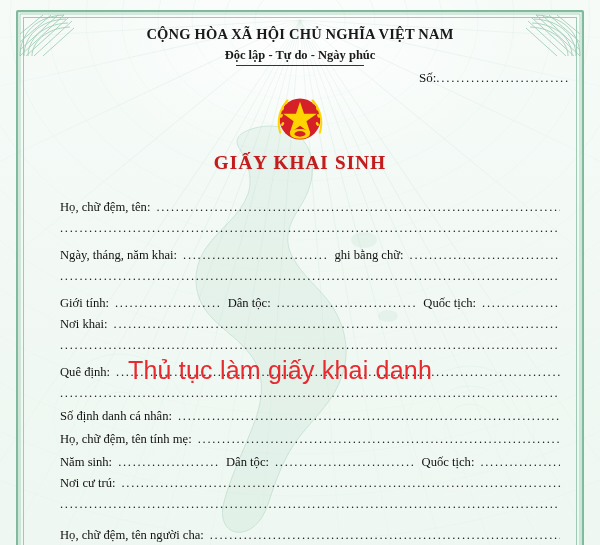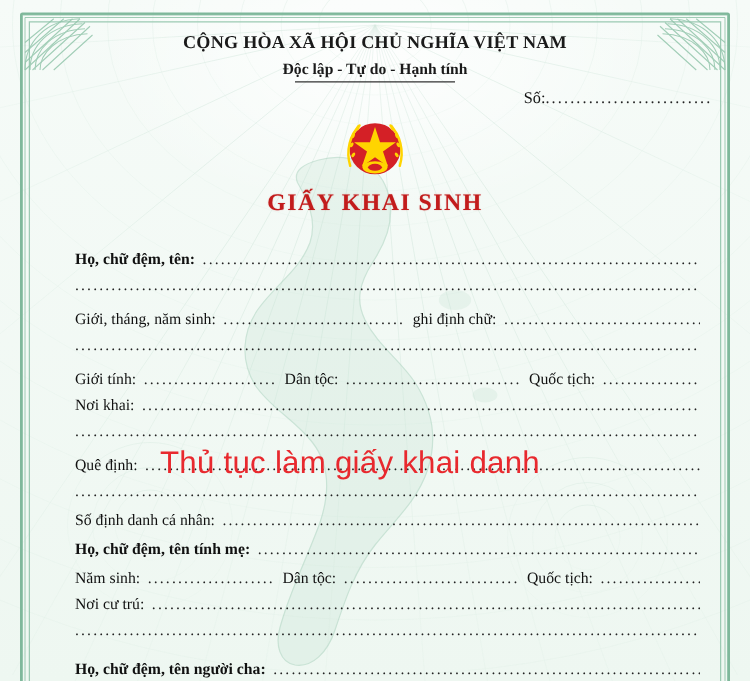--- a/index.html
+++ b/index.html
@@ -151,21 +151,21 @@
   }
   .row {
     position: relative;
     height: 21px;
     white-space: nowrap;
     overflow: hidden;
   }
   .row .lbl {
     display: inline-block;
   }
-  .row .lbl.b { font-weight: bold; }
+  .row .lbl.b { font-weight: normal; }
   .fill {
     display: inline-block;
     letter-spacing: 1.7px;
     color: #222;
     vertical-align: baseline;
   }
   .gap-s { display: inline-block; width: 6px; }
 
   
   .watermark {
@@ -290,21 +290,21 @@
       <path d="M10 44 C10 28 24 12 50 11"></path>
       <path d="M14 44 C14 31 27 16 52 15"></path>
       <path d="M2 44 L46 3 M2 38 L40 3 M2 30 L33 3 M2 22 L25 3 M8 44 L50 6 M16 44 L54 9 M25 44 L56 16"></path>
     </g>
   </svg>
 
   <div class="content">
 
     <div class="header">
       <div class="national-title">CỘNG HÒA XÃ HỘI CHỦ NGHĨA VIỆT NAM</div>
-      <div class="motto">Độc lập - Tự do - Hạnh tính</div>
+      <div class="motto">Độc lập - Tự do - Ngày phúc</div>
       <div class="motto-underline"></div>
     </div>
 
     <div class="so-line">
       <span>Số:</span><span class="fill dots-short">...........................</span>
     </div>
 
     <svg class="emblem" viewBox="0 0 100 100">
       <circle cx="50" cy="50" r="33" fill="#d42026"></circle>
       <path d="M50 22 L56.5 41.5 L77 41.5 L60.3 53.5 L66.8 73 L50 61 L33.2 73 L39.7 53.5 L23 41.5 L43.5 41.5 Z" fill="#ffd400"></path>
@@ -336,21 +336,21 @@
     <div class="form">
 
       <div class="row" style="margin-top:0">
         <span class="lbl b">Họ, chữ đệm, tên:</span><span class="gap-s"></span><span class="fill">...........................................................................................................</span>
       </div>
       <div class="row">
         <span class="fill">.......................................................................................................................................</span>
       </div>
 
       <div class="row" style="margin-top:6px">
-        <span class="lbl">Giới, tháng, năm sinh:</span><span class="gap-s"></span><span class="fill">..............................</span><span class="gap-s"></span><span class="lbl">ghi định chữ:</span><span class="gap-s"></span><span class="fill">...................................................</span>
+        <span class="lbl">Ngày, tháng, năm khai:</span><span class="gap-s"></span><span class="fill">..............................</span><span class="gap-s"></span><span class="lbl">ghi bằng chữ:</span><span class="gap-s"></span><span class="fill">...................................................</span>
       </div>
       <div class="row">
         <span class="fill">.......................................................................................................................................</span>
       </div>
 
       <div class="row" style="margin-top:6px">
         <span class="lbl">Giới tính:</span><span class="gap-s"></span><span class="fill">......................</span><span class="gap-s"></span><span class="lbl">Dân tộc:</span><span class="gap-s"></span><span class="fill">.............................</span><span class="gap-s"></span><span class="lbl">Quốc tịch:</span><span class="gap-s"></span><span class="fill">...........................</span>
       </div>
 
       <div class="row">

